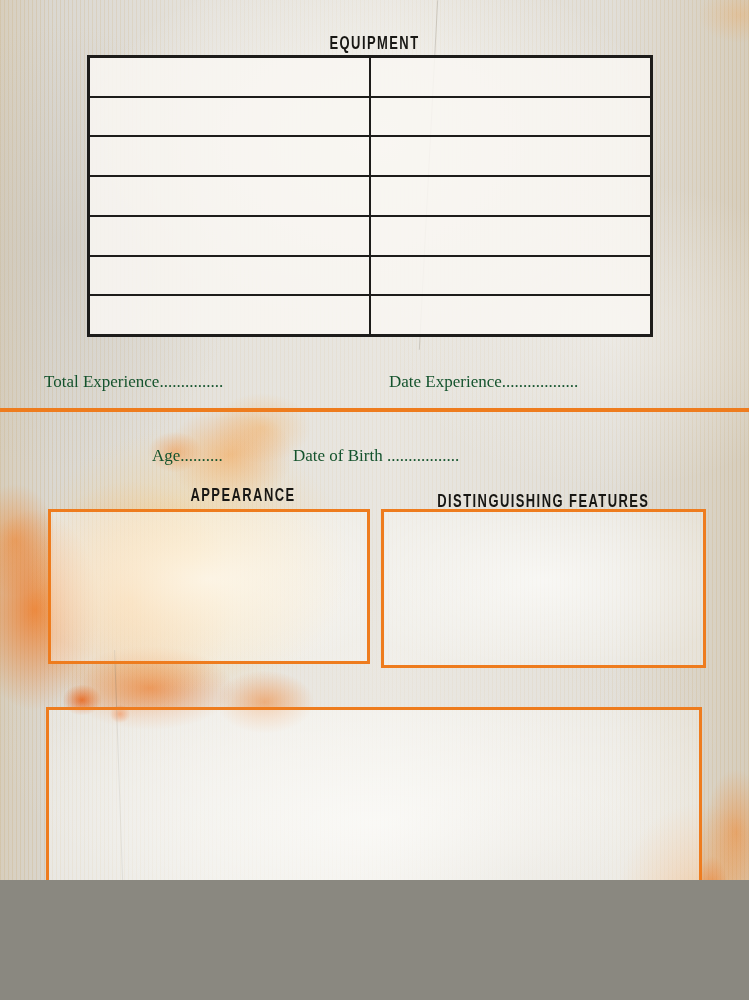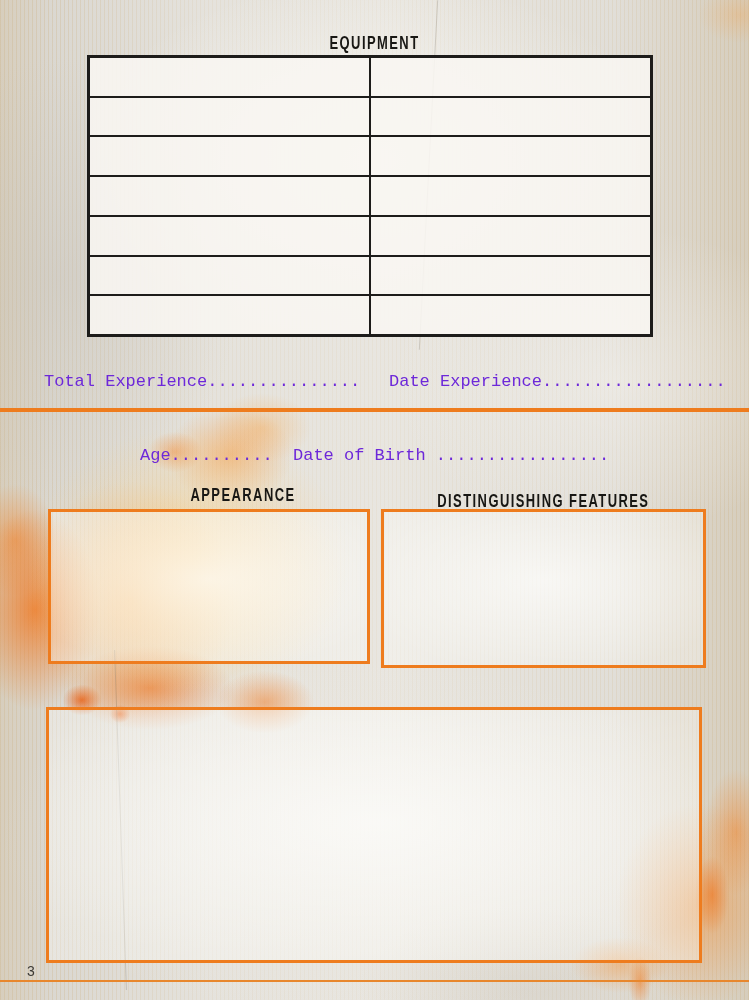--- a/index.html
+++ b/index.html
@@ -1,17 +1,17 @@
 <!DOCTYPE html>
 <html><head>
 <meta charset="utf-8">
 <style>
   html,body { margin:0; padding:0; background:#8a8880; }
   .sheet {
-    position:relative; width:749px; height:1000px; overflow:hidden;
+    position:relative; width:749px; height:880px; overflow:hidden;
     background:#d6d3cc;
     font-family:"Liberation Sans", sans-serif;
   }
   
   .stripes {
     position:absolute; inset:0; z-index:0;
     background:
       repeating-linear-gradient(90deg,
         rgba(198,164,106,0.30) 0px, rgba(198,164,106,0.30) 1px,
         rgba(0,0,0,0) 1px, rgba(0,0,0,0) 4px);
@@ -62,22 +62,22 @@
 
   
   .hd-wrap { position:absolute; z-index:3; text-align:center; }
   .hd {
     display:inline-block; white-space:nowrap;
     font-weight:bold; font-size:18px; letter-spacing:2px; color:#181714;
     transform:scaleX(0.72); transform-origin:50% 50%;
   }
   .tw {
     position:absolute; z-index:3; white-space:pre;
-    font-family:Liberation Mono, monospace;
-    font-size:17px; color:#6d28d9;
+    font-family:Liberation Serif, serif;
+    font-size:17px; color:#14532d;
   }
 
   
   .eq-table {
     position:absolute; z-index:2; left:87px; top:55px; width:566px; height:282px;
     box-sizing:border-box; border:2px solid #1d1c1a;
     display:grid; grid-template-columns:1fr 1fr; grid-template-rows:repeat(7,1fr);
     background:rgba(246,244,239,0.55);
   }
   .eq-cell {
@@ -140,21 +140,21 @@
     </div>
 
   <div>
     <span class="tw" style="left:44px; top:372px;">Total Experience...............</span>
     <span class="tw" style="left:389px; top:372px;">Date Experience..................</span>
   </div>
 
   <div class="rule rule-top"></div>
 
   <div>
-    <span class="tw" style="left:140px; top:446px;text-align:right;">Age..........</span>
+    <span class="tw" style="left:152px; top:446px;text-align:right;">Age..........</span>
     <span class="tw" style="left:293px; top:446px;">Date of Birth .................</span>
   </div>
 
   <div class="hd-wrap" style="left:48px; top:485px; width:322px;margin-left:34px;">
     <span class="hd">APPEARANCE</span>
   </div>
   <div class="obox box-appearance"></div>
 
   <div class="hd-wrap" style="left:381px; top:485px; width:325px;margin-top:6px;">
     <span class="hd">DISTINGUISHING FEATURES</span>

